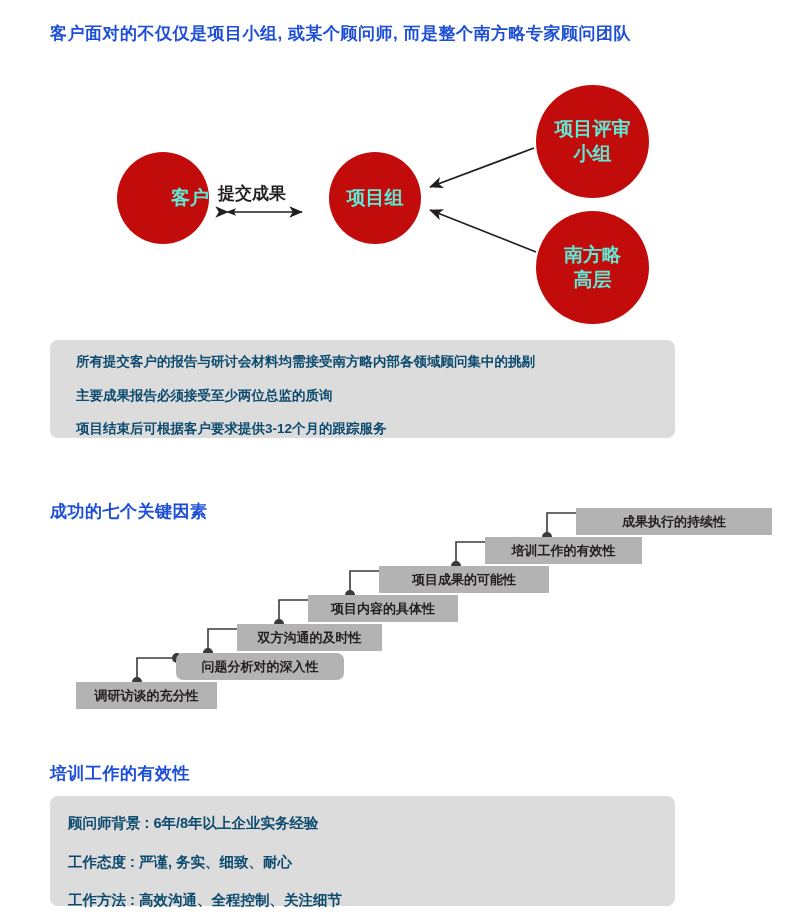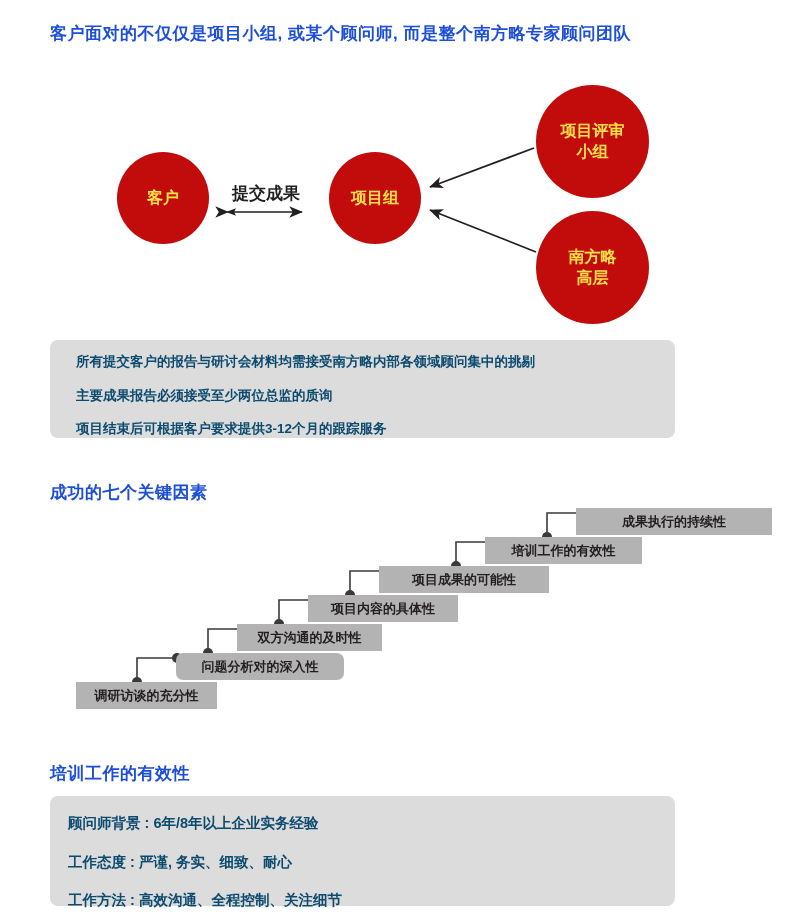--- a/index.html
+++ b/index.html
@@ -21,51 +21,51 @@
   
   .section-title {
     position: absolute;
     font-size: 17px;
     font-weight: bold;
     color: #1d4ed8;
     letter-spacing: 0.5px;
     white-space: nowrap;
   }
   #title-main { left: 50px; top: 22px; }
-  #title-seven { left: 50px; top: 481px; text-align: center; }
+  #title-seven { left: 50px; top: 500px; text-align: center; }
   #title-insist { left: 50px; top: 762px; }
 
   
   .diagram { position: absolute; left: 0; top: 70px; width: 800px; height: 270px; }
 
   .circle {
     position: absolute;
     border-radius: 50%;
     background: #c20c0c;
-    color: #fde047;
+    color: #5eead4;
     display: flex;
     align-items: center;
     justify-content: center;
     text-align: center;
     font-weight: bold;
-    font-size: 16px;
+    font-size: 19px;
     line-height: 1.3;
     box-sizing: border-box;
   }
-  #circle-client  { left: 117px; top: 82px;  width: 92px;  height: 92px; }
+  #circle-client  { left: 117px; top: 82px;  width: 92px;  height: 92px; justify-content: flex-end; }
   #circle-project { left: 329px; top: 82px;  width: 92px;  height: 92px; }
   #circle-review  { left: 536px; top: 15px;  width: 113px; height: 113px; }
   #circle-senior  { left: 536px; top: 141px; width: 113px; height: 113px; }
 
   .arrow-label {
     position: absolute;
     left: 218px;
     top: 112px;
     width: 96px;
-    text-align: center;
+    text-align: left;
     font-size: 17px;
     font-weight: bold;
     color: #231f20;
     white-space: nowrap;
   }
 
   .diagram svg.links {
     position: absolute;
     left: 0; top: 0;
     width: 800px; height: 270px;

